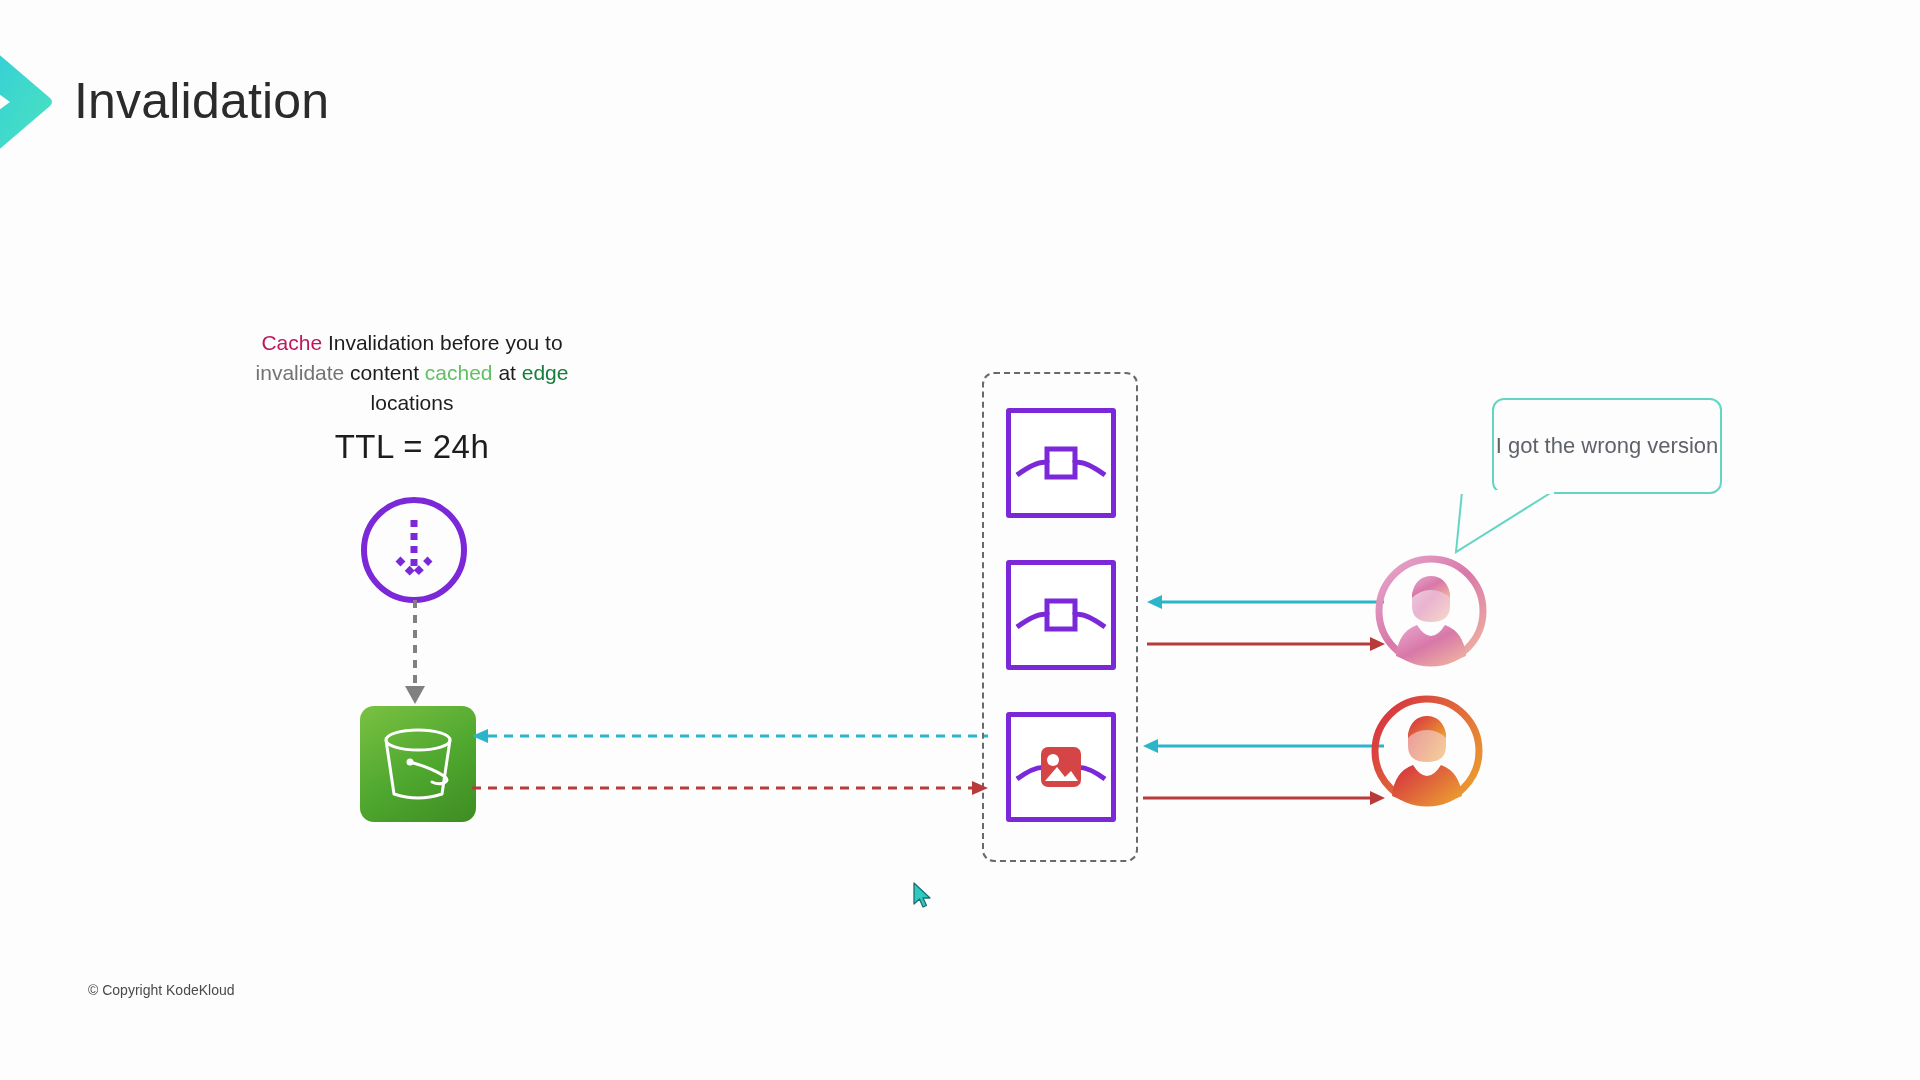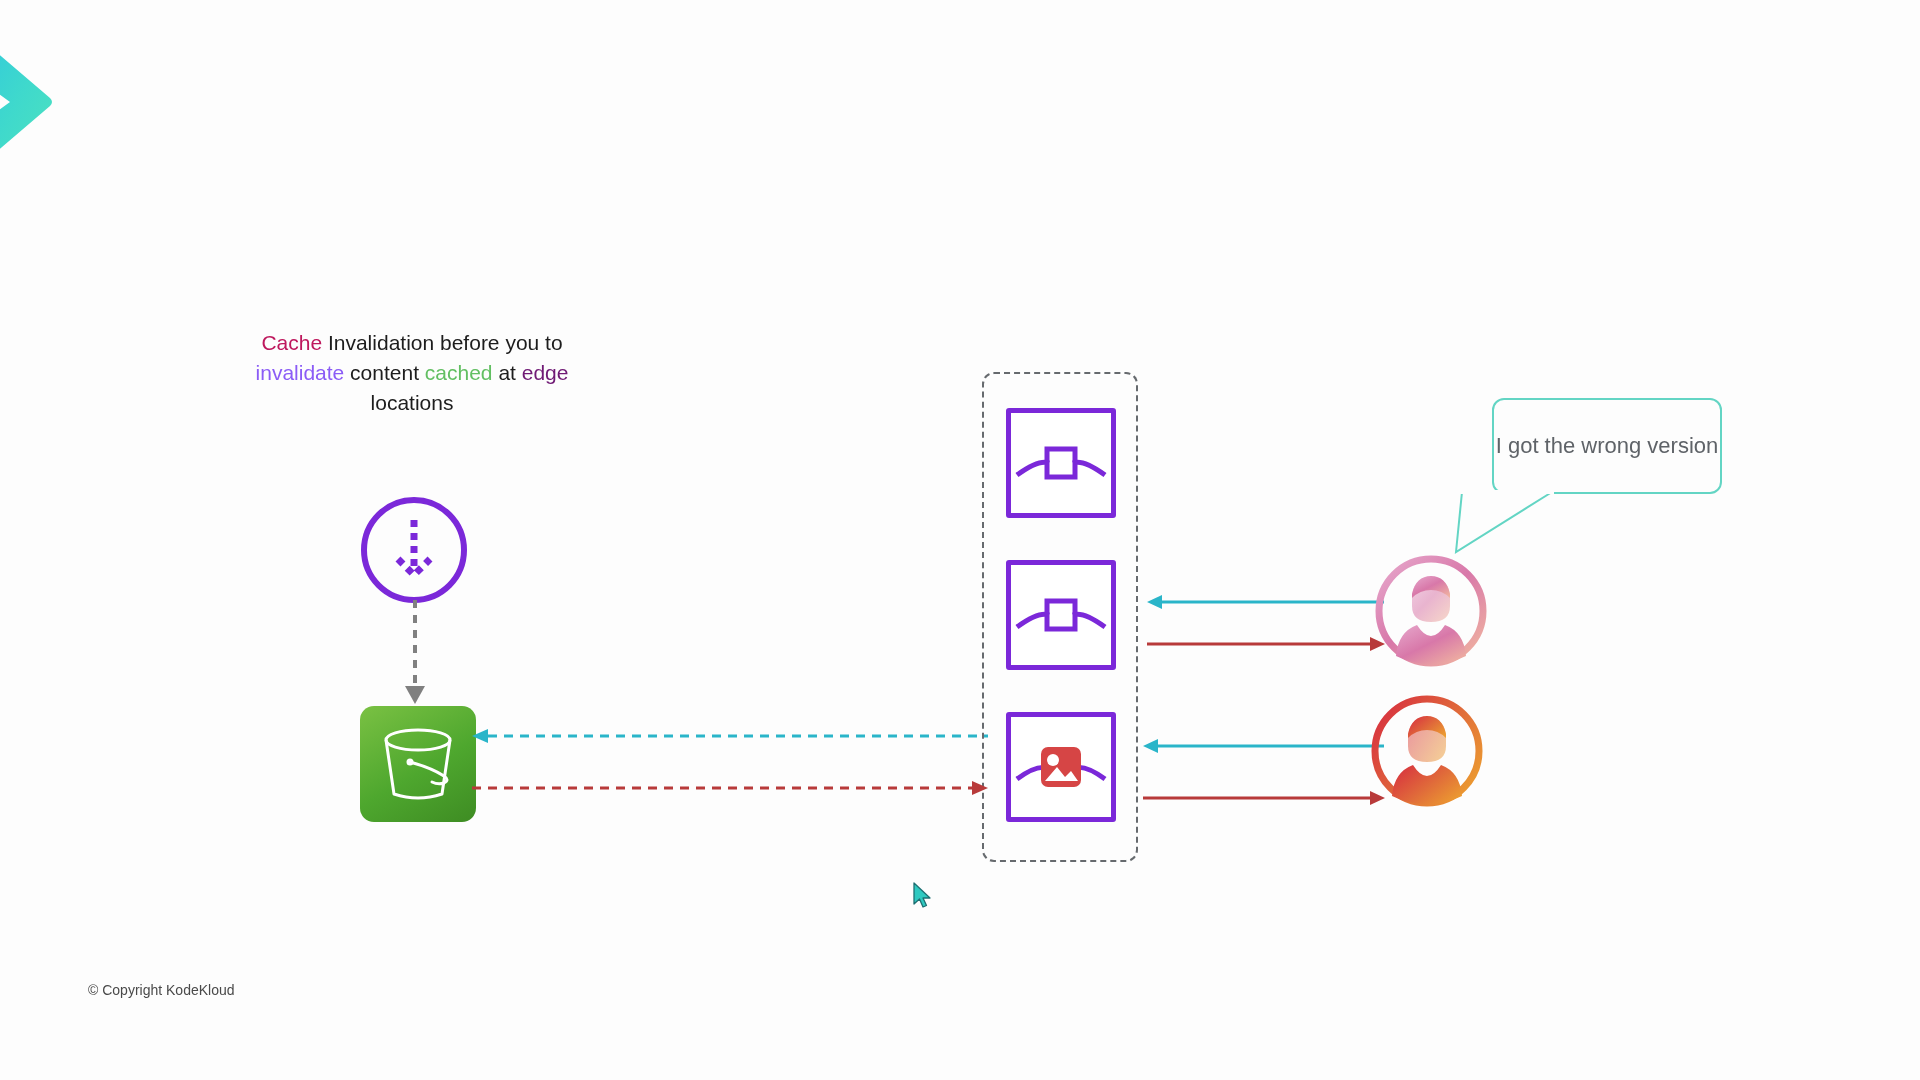--- a/index.html
+++ b/index.html
@@ -34,23 +34,23 @@
   .left-caption {
     position: absolute;
     left: 216px; top: 328px;
     width: 392px;
     text-align: center;
     font-size: 21px;
     line-height: 1.42;
     color: #1d1d1d;
   }
   .w-cache   { color: #be185d; }
-  .w-invalid { color: #8b5cf6; margin-top: 7px; }
+  .w-invalid { color: #737373; margin-top: 7px; }
   .w-cached  { color: #62bf62; }
-  .w-edge    { color: #701a75; }
+  .w-edge    { color: #15803d; }
 
   .ttl-label {
     position: absolute;
     left: 216px; top: 428px;
     width: 392px;
     text-align: center;
     font-size: 33px;
     color: #1d1d1d;
     letter-spacing: 0.5px;
   }
@@ -184,25 +184,27 @@
     <defs>
       <linearGradient id="gChev" x1="0" y1="0" x2="1" y2="1">
         <stop offset="0%" stop-color="#2ec6e0"></stop>
         <stop offset="55%" stop-color="#3fd9cc"></stop>
         <stop offset="100%" stop-color="#4fe3bd"></stop>
       </linearGradient>
     </defs>
     <path d="M2 4 L86 76 Q90 80 86 84 L2 156 L2 112 L46 80 L2 48 Z" fill="url(#gChev)"></path>
   </svg>
 
+  <div class="slide-title">Invalidation</div>
 
   <div class="left-caption">
     <span class="w-cache">Cache</span><span> Invalidation before you to </span><span class="w-invalid">invalidate</span><span> content </span><span class="w-cached">cached</span><span> at </span><span class="w-edge">edge</span><span> locations</span>
   </div>
 
+  <div class="ttl-label">TTL = 24h</div>
 
   <svg class="inval-icon" viewBox="0 0 112 112">
     <circle cx="56" cy="56" r="50" fill="none" stroke="#7b28d9" stroke-width="6"></circle>
     <line x1="56" y1="26" x2="56" y2="78" stroke="#7b28d9" stroke-width="7" stroke-dasharray="7 6" stroke-linecap="butt"></line>
     <path d="M40 65 L56 81 L72 65" fill="none" stroke="#7b28d9" stroke-width="7" stroke-dasharray="7 6" stroke-linecap="butt" stroke-linejoin="miter"></path>
   </svg>
 
   <svg class="conn-inval-bucket" viewBox="0 0 40 110">
     <line x1="20" y1="0" x2="20" y2="86" stroke="#808080" stroke-width="4" stroke-dasharray="8 7"></line>
     <path d="M10 86 L30 86 L20 104 Z" fill="#808080"></path>

